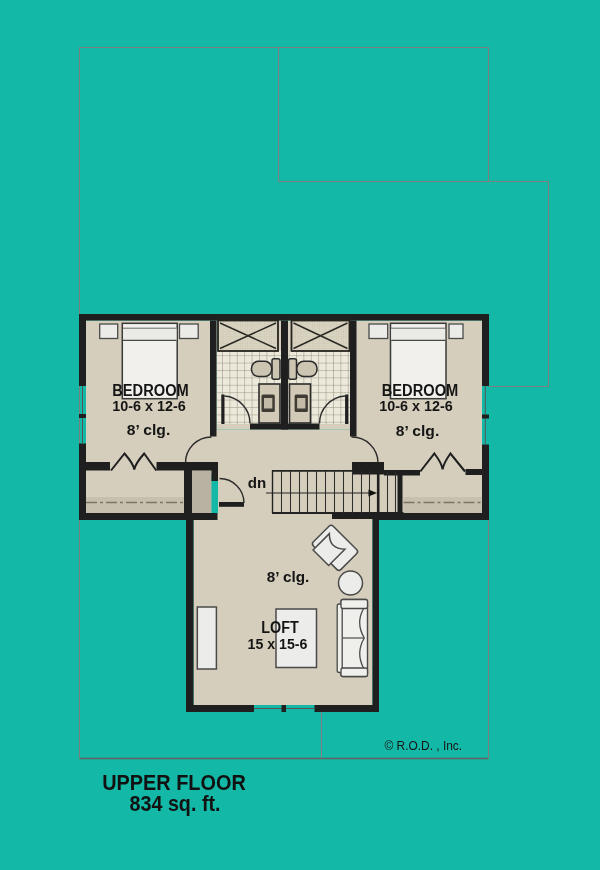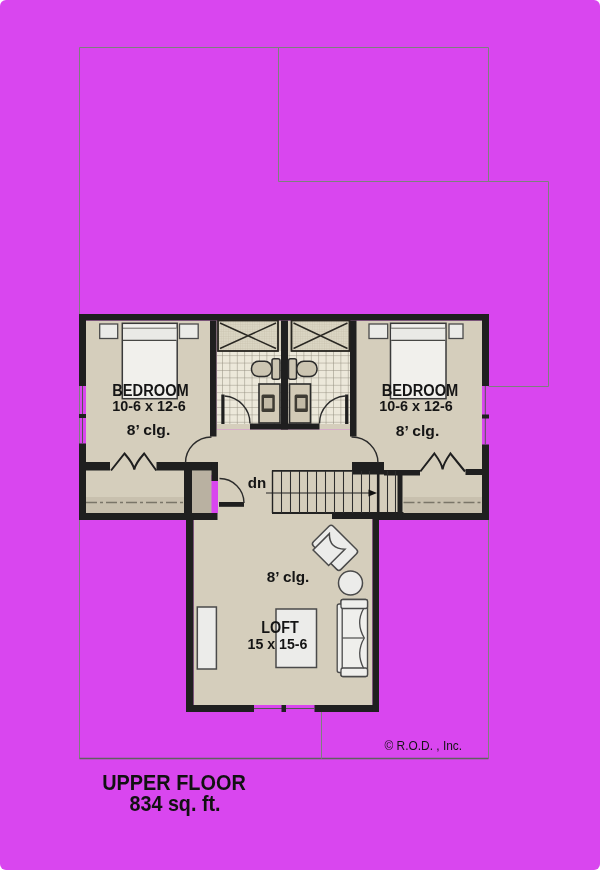--- a/index.html
+++ b/index.html
@@ -1,17 +1,17 @@
 <!DOCTYPE html>
 <html><head>
 <meta charset="utf-8">
 <style>
 html,body{margin:0;padding:0;background:#ffffff;}
-#page{position:relative;width:600px;height:870px;background:#d946ef;overflow:hidden;
-font-family:"Liberation Sans", sans-serif;border-radius:6px;}
+#page{position:relative;width:600px;height:870px;background:#14b8a6;overflow:hidden;
+font-family:"Liberation Sans", sans-serif;}
 svg{position:absolute;left:0;top:0;}
 </style>
 </head>
 <body>
 <div id="page">
 <svg width="600" height="870" viewBox="0 0 600 870">
 <defs>
 <pattern id="tile" width="7.4" height="7.4" patternUnits="userSpaceOnUse">
   <rect width="7.4" height="7.4" fill="#ece8da"></rect>
   <path d="M0,0 H7.4 M0,0 V7.4" stroke="#948f80" stroke-width="1" fill="none"></path>

